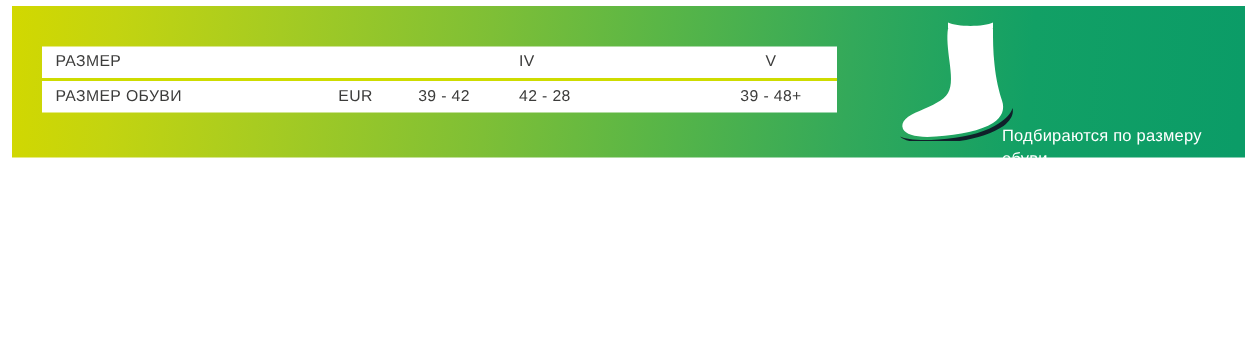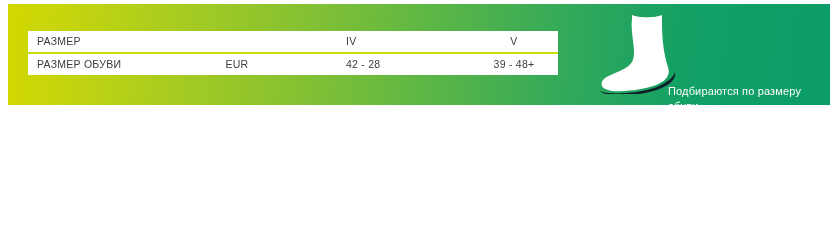--- a/index.html
+++ b/index.html
@@ -125,20 +125,21 @@
       <span class="cell cell-unit"></span>
       <span class="cell cell-c2 cell-head">IV</span>
       <span class="cell cell-c3 cell-head">V</span>
     </div>
 
     <div id="row-divider"></div>
 
     <div class="table-row" id="row-shoe-size">
       <span class="cell cell-label">РАЗМЕР ОБУВИ</span>
       <span class="cell cell-unit">EUR</span>
+      <span class="cell cell-c1">39 - 42</span>
       <span class="cell cell-c2">42 - 28</span>
       <span class="cell cell-c3">39 - 48+</span>
     </div>
 
   </div>
 
   <svg id="foot-illustration" viewBox="0 0 92 82">
     <path d="M6 74 C4 69 9 65 17 62 C26 58 33 55 36 50 C39 45 38 37 37 29
              C36 21 35 13 36 7 L66 7 C66 14 66 22 67 31 C68 41 70 49 72 55
              C74 61 72 66 66 70 C58 75 44 78 28 79 C16 80 8 78 6 74 Z" fill="#ffffff"></path>

